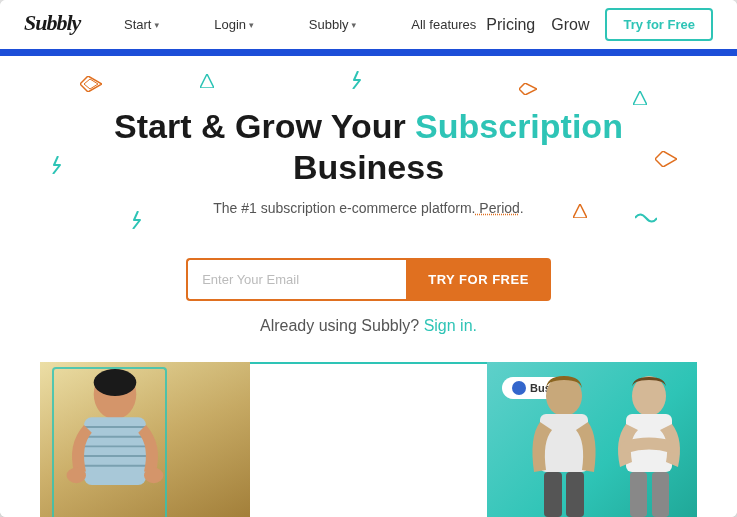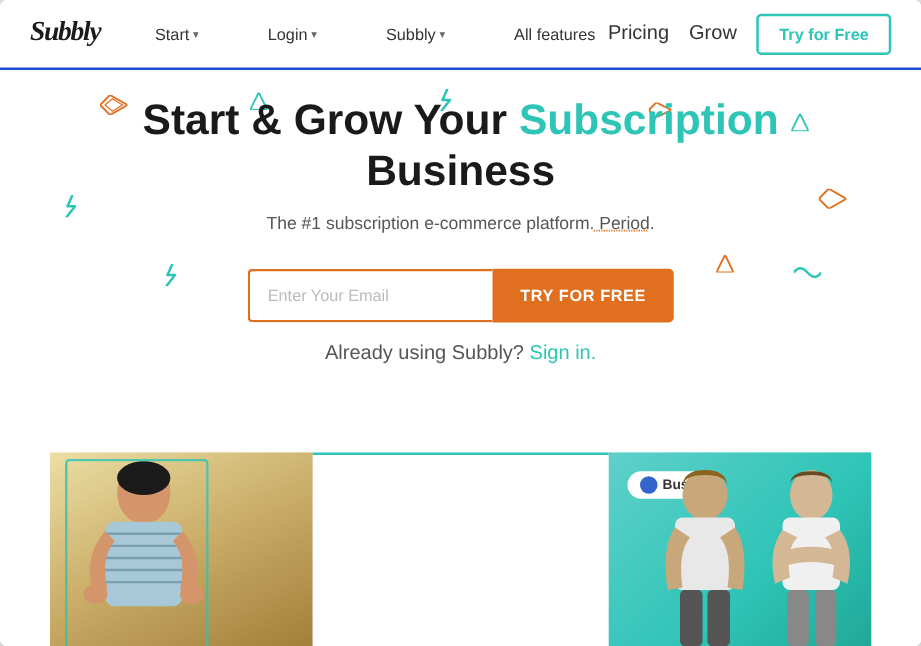--- a/index.html
+++ b/index.html
@@ -20,21 +20,21 @@
       box-shadow: 0 2px 12px rgba(0,0,0,0.2);
       display: flex;
       flex-direction: column;
     }
     
     .navbar {
       display: flex;
       align-items: center;
       padding: 0 24px;
       height: 56px;
-      border-bottom: 2px solid #1d4ed8;
+      border-bottom: 7px solid #1d4ed8;
       background: #fff;
       position: relative;
       z-index: 10;
     }
     .logo {
       font-size: 22px;
       font-weight: 900;
       color: #1a1a1a;
       margin-right: 28px;
       font-style: italic;
@@ -111,50 +111,51 @@
     .deco-8 { top: 155px; left: 130px; }
     .deco-9 { top: 148px; right: 150px; }
     .deco-10 { top: 155px; right: 80px; }
 
     .hero-title {
       text-align: center;
       font-size: 34px;
       font-weight: 800;
       color: #1a1a1a;
       line-height: 1.2;
+      margin-top: 30px;
       margin-bottom: 12px;
       position: relative;
       z-index: 1;
     }
     .hero-title .subscription-word {
       color: #2ec4b6;
     }
     .hero-subtitle {
       font-size: 14px;
       color: #555;
       text-align: center;
-      margin-bottom: 29px;
+      margin-bottom: 42px;
       position: relative;
       z-index: 1;
     }
     .hero-subtitle .period-underline {
       text-decoration: underline;
       text-decoration-style: dotted;
       text-decoration-color: #e07020;
     }
 
     .cta-row {
       display: flex;
       gap: 0;
       margin-bottom: 16px;
       position: relative;
       z-index: 1;
     }
     .email-input {
-      width: 196px;
+      width: 220px;
       padding: 12px 14px;
       border: 2px solid #e07020;
       border-right: none;
       border-radius: 4px 0 0 4px;
       font-size: 13px;
       color: #999;
       outline: none;
     }
     .email-input::placeholder { color: #bbb; }
     .try-free-cta {

